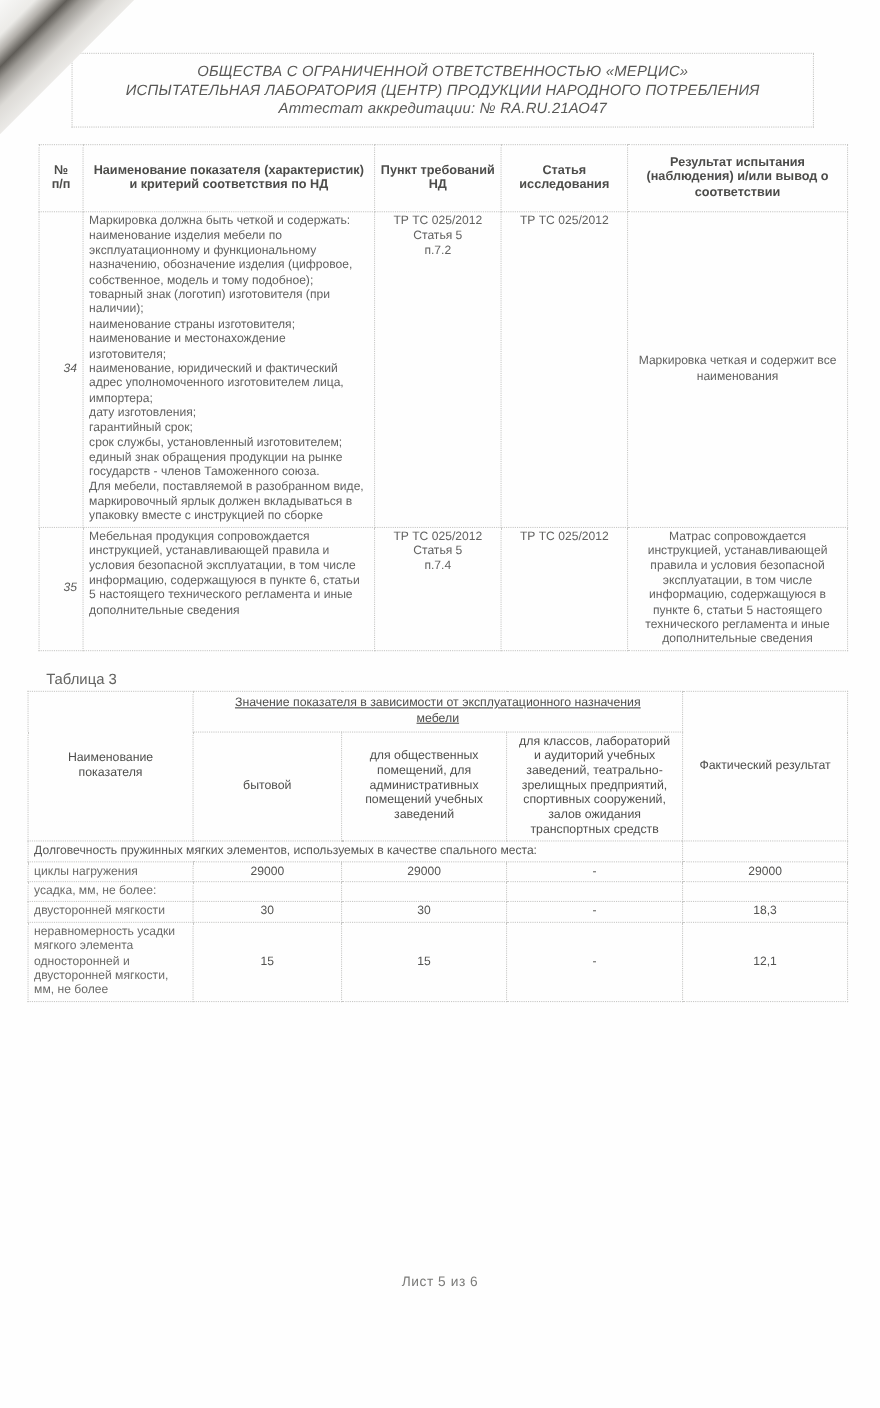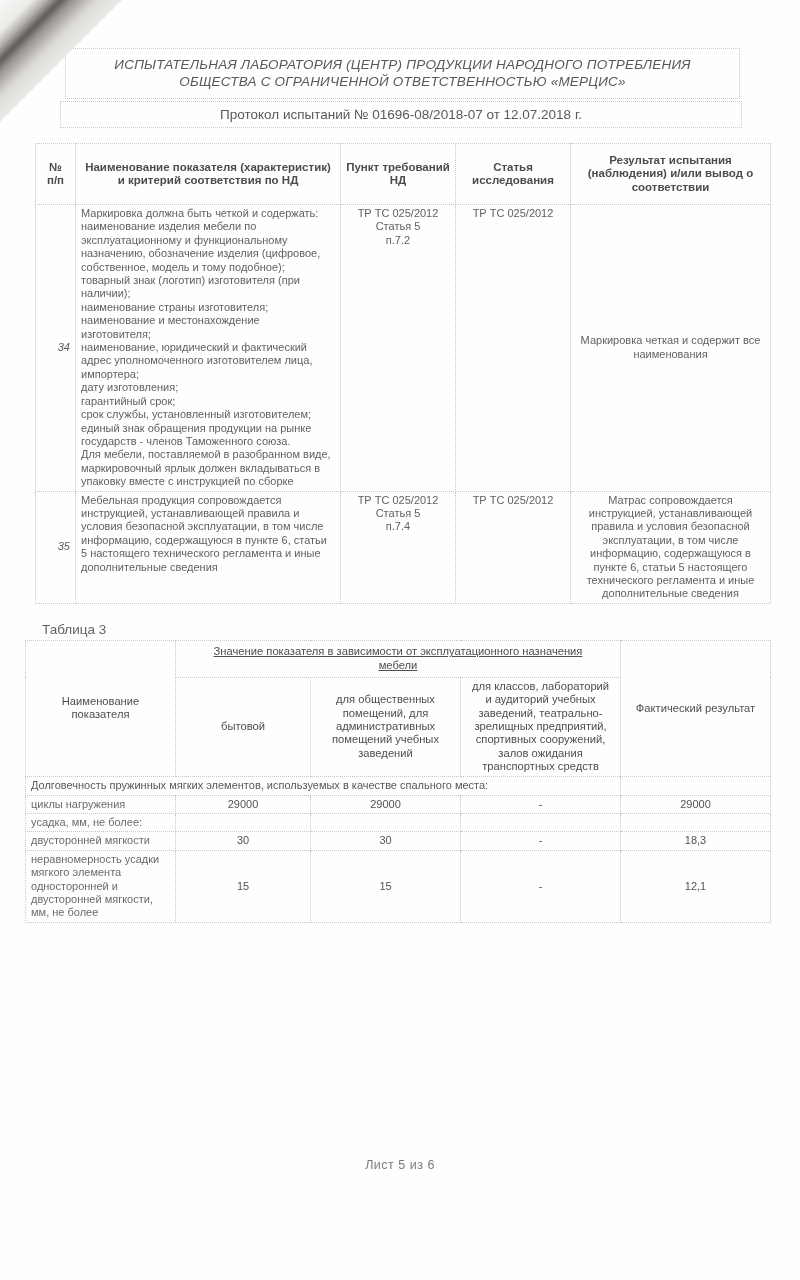--- a/index.html
+++ b/index.html
@@ -126,25 +126,25 @@
   }
 </style>
 </head>
 <body>
 
 <div class="page">
 
   <div class="curl"></div>
 
   <div class="header-box">
+    <div class="title-line">ОБЩЕСТВА С ОГРАНИЧЕННОЙ ОТВЕТСТВЕННОСТЬЮ «МЕРЦИС»</div>
     <div class="title-line">ИСПЫТАТЕЛЬНАЯ ЛАБОРАТОРИЯ (ЦЕНТР) ПРОДУКЦИИ НАРОДНОГО ПОТРЕБЛЕНИЯ</div>
-    <div class="title-line">ОБЩЕСТВА С ОГРАНИЧЕННОЙ ОТВЕТСТВЕННОСТЬЮ «МЕРЦИС»</div>
+    <div class="title-line">Аттестат аккредитации: № RA.RU.21АО47</div>
   </div>
 
-  <div class="protocol-box">Протокол испытаний № 01696-08/2018-07 от 12.07.2018 г.</div>
 
   <table class="main-table">
     <colgroup>
       <col style="width:40px">
       <col style="width:265px">
       <col style="width:115px">
       <col style="width:115px">
       <col style="width:200px">
     </colgroup>
     <thead>

